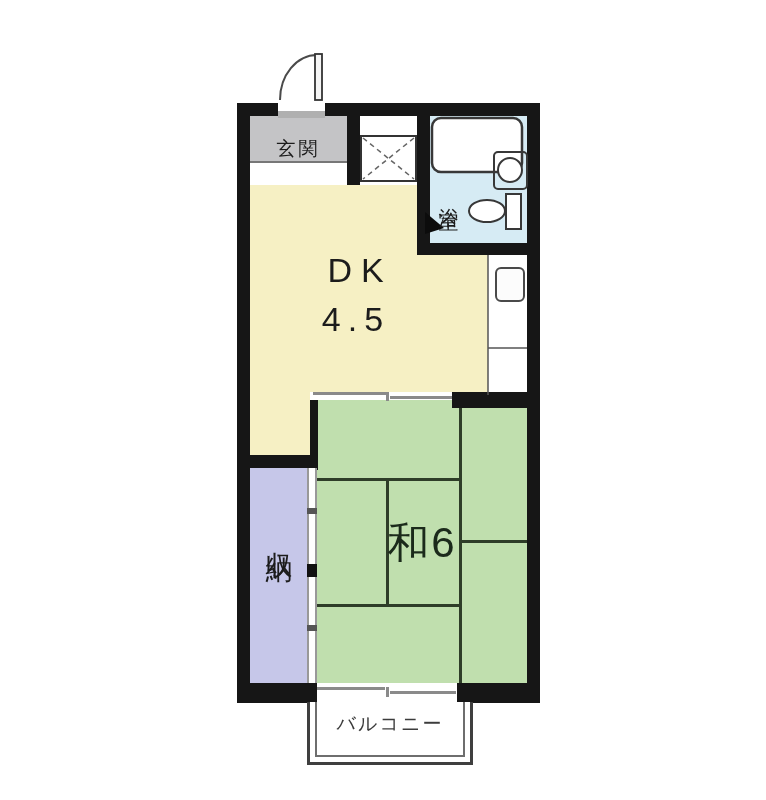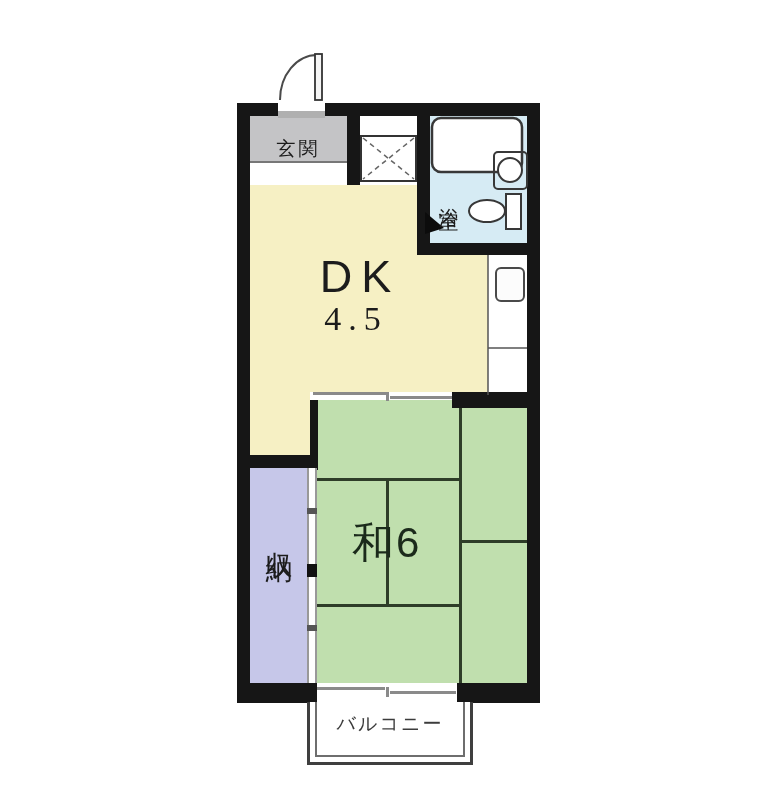--- a/index.html
+++ b/index.html
@@ -78,22 +78,22 @@
     <polygon points="425,212 425,234 444,228" fill="#0c0c0c"></polygon>
     <line x1="488" y1="255" x2="488" y2="395" stroke="#555555" stroke-width="1.5"></line>
     <line x1="488" y1="348" x2="527" y2="348" stroke="#555555" stroke-width="1.5"></line>
     <rect x="496" y="268" width="28" height="33" rx="5" fill="#fcfcfc" stroke="#4a4a4a" stroke-width="2"></rect>
   </svg>
 
   <div class="label" style="left: 250px; top: 128px; width: 97px; text-align: center; font-size: 19px; letter-spacing: 3px; color: rgb(28, 28, 28); margin-top: 8px;">玄関</div>
 
   <div class="label v-text" style="left: 436px; top: 192px; height: 56px; font-size: 20px; letter-spacing: 2px; color: rgb(28, 28, 28);">浴室</div>
 
-  <div class="label" style="left: 300px; top: 251px; width: 120px; text-align: center; font-size: 45px; letter-spacing: 9px; color: rgb(28, 28, 28);">DK</div>
-  <div class="label" style="left: 288px; top: 300px; width: 136px; text-align: center; font-size: 34px; letter-spacing: 7px; color: rgb(28, 28, 28); font-family: Liberation Serif, serif;">4.5</div>
+  <div class="label" style="left: 300px; top: 251px; width: 120px; text-align: center; font-size: 34px; letter-spacing: 9px; color: rgb(28, 28, 28);">DK</div>
+  <div class="label" style="left: 288px; top: 300px; width: 136px; text-align: center; font-size: 34px; letter-spacing: 7px; color: rgb(28, 28, 28);">4.5</div>
 
-  <div class="label" style="left: 352px; top: 515px; width: 140px; text-align: left; font-size: 42px; letter-spacing: 2px; color: rgb(27, 42, 27);">和6</div>
+  <div class="label" style="left: 352px; top: 515px; width: 140px; text-align: center; font-size: 42px; letter-spacing: 2px; color: rgb(27, 42, 27);">和6</div>
 
   <div class="label v-text" style="left: 261px; top: 530px; height: 110px; font-size: 27px; letter-spacing: 5px; color: rgb(28, 28, 28);">収納</div>
 
   <div class="label" style="left: 307px; top: 711px; width: 166px; text-align: center; font-size: 19px; letter-spacing: 2px; color: rgb(60, 60, 60); font-family: Liberation Mono, monospace;">バルコニー</div>
 
 </div>
 
 </body></html>

